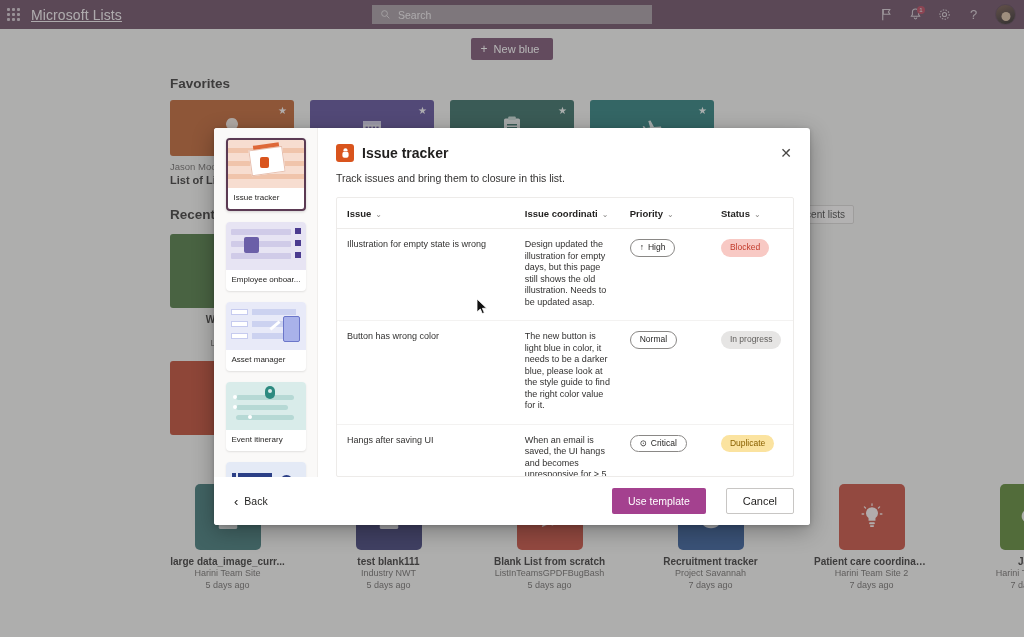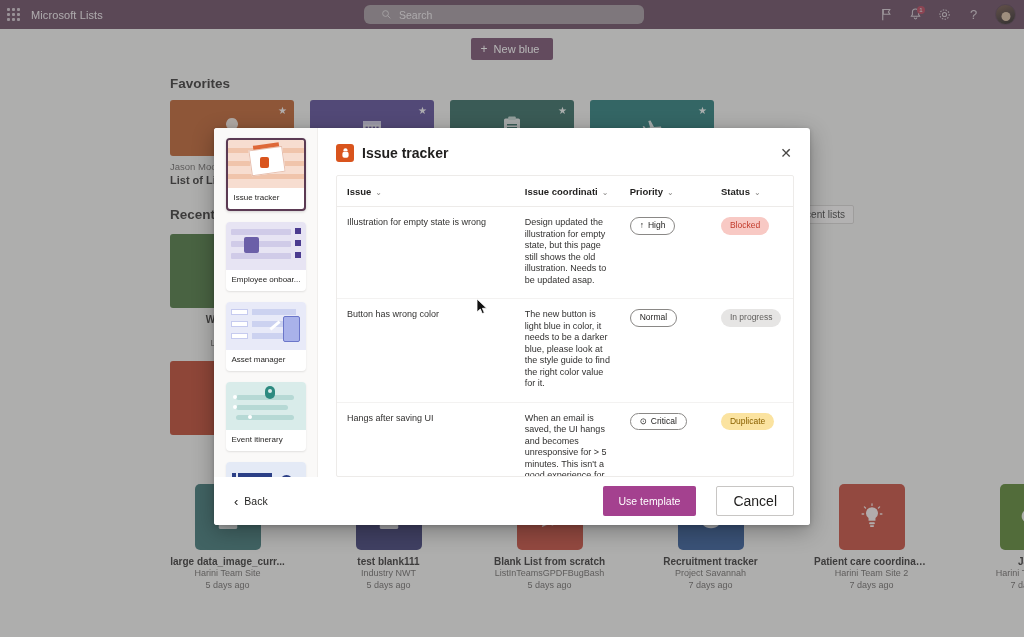--- a/index.html
+++ b/index.html
@@ -18,26 +18,26 @@
     display: flex; align-items: center;
     z-index: 40;
   }
   .waffle {
     width: 14px; height: 14px; margin-left: 7px; margin-right: 10px;
     display: grid; grid-template-columns: repeat(3, 3px); grid-template-rows: repeat(3, 3px);
     gap: 2px; cursor: pointer;
   }
   .waffle i { background: #cdbfc9; border-radius: 1px; display: block; }
   .app-title {
-    color: #f2ecf0; font-size: 11px; letter-spacing: .1px; white-space: nowrap;
+    color: #f2ecf0; font-size: 14px; letter-spacing: .1px; white-space: nowrap; text-decoration: underline;
   }
   .search-wrap {
-    position: absolute; left: 364px; top: 5px; width: 280px; height: 19px;
-    background: #9b8f97; border-radius: 6px;
-    display: flex; align-items: center; padding: 0 17px; cursor: text;
+    position: absolute; left: 372px; top: 5px; width: 280px; height: 19px;
+    background: #9b8f97; border-radius: 0;
+    display: flex; align-items: center; padding: 0 8px; cursor: text;
   }
   .search-wrap .mag { width: 11px; height: 11px; flex: 0 0 11px; margin-right: 7px; opacity: .85; }
   .search-text { font-size: 10.5px; color: #efeaee; }
   .topbar-right {
     position: absolute; right: 8px; top: 0; height: 29px; display: flex; align-items: center; gap: 14px;
   }
   .tb-icon { width: 15px; height: 15px; opacity: .85; cursor: pointer; position: relative; }
   .badge {
     position: absolute; top: -1px; right: -2px; width: 8px; height: 8px;
     background: #c4314b; border-radius: 50%; color: #fff; font-size: 6px;
@@ -189,21 +189,21 @@
     display: inline-flex; align-items: center; gap: 6px; font-size: 10.5px;
     color: #201f1e; background: none; border: none; cursor: pointer; padding: 4px 2px;
   }
   .foot-right { margin-left: auto; display: flex; gap: 20px; }
   .btn-primary {
     background: #a4418f; color: #fff; border: none; border-radius: 2px;
     font-size: 10.5px; padding: 6px 16px; cursor: pointer; min-width: 84px;
   }
   .btn-secondary {
     background: #fff; color: #201f1e; border: 1px solid #c8c6c4; border-radius: 2px;
-    font-size: 14px; padding: 6px 16px; cursor: pointer; min-width: 58px;
+    font-size: 11px; padding: 6px 16px; cursor: pointer; min-width: 58px;
   }
 
   
   .cursor { position: absolute; left: 476px; top: 298px; z-index: 90; pointer-events: none; }
 </style>
 </head>
 <body>
 
 <div id="app">
 
@@ -599,20 +599,21 @@
           <div class="tpl-icon">
             <svg width="11" height="12" viewBox="0 0 12 13">
               <path d="M6 1.2a2.3 2.3 0 0 1 2.3 2.3v1.2h-4.6V3.5A2.3 2.3 0 0 1 6 1.2z" fill="#fff"></path>
               <rect x="2.6" y="5" width="6.8" height="6.8" rx="2.2" fill="#fff"></rect>
             </svg>
           </div>
           <div class="prev-title">Issue tracker</div>
           <div class="close-x">✕</div>
         </div>
 
+        <div class="prev-sub">Track issues and bring them to closure in this list.</div>
 
         <div class="tbl-wrap">
           <table class="tbl">
             <colgroup>
                 <col style="width:39%">
                 <col style="width:23%">
                 <col style="width:20%">
                 <col style="width:18%">
               </colgroup>
             <thead>
@@ -627,21 +628,21 @@
                   <span>Priority</span><span class="chev">⌄</span>
                 </th>
                 <th>
                   <span>Status</span><span class="chev">⌄</span>
                 </th>
               </tr>
             </thead>
             <tbody>
               <tr>
                 <td class="c-issue">Illustration for empty state is wrong</td>
-                <td>Design updated the illustration for empty state, but this page still shows the old illustration. Needs to be updated asap.</td>
+                <td>Design updated the illustration for empty days, but this page still shows the old illustration. Needs to be updated asap.</td>
                 <td>
                   <span class="pri-pill">
                     <span>↑</span>
                     <span>High</span>
                   </span>
                 </td>
                 <td>
                   <span class="status-pill" style="background:#f8c9c4;color:#c23b2b;">Blocked</span>
                 </td>
               </tr>

